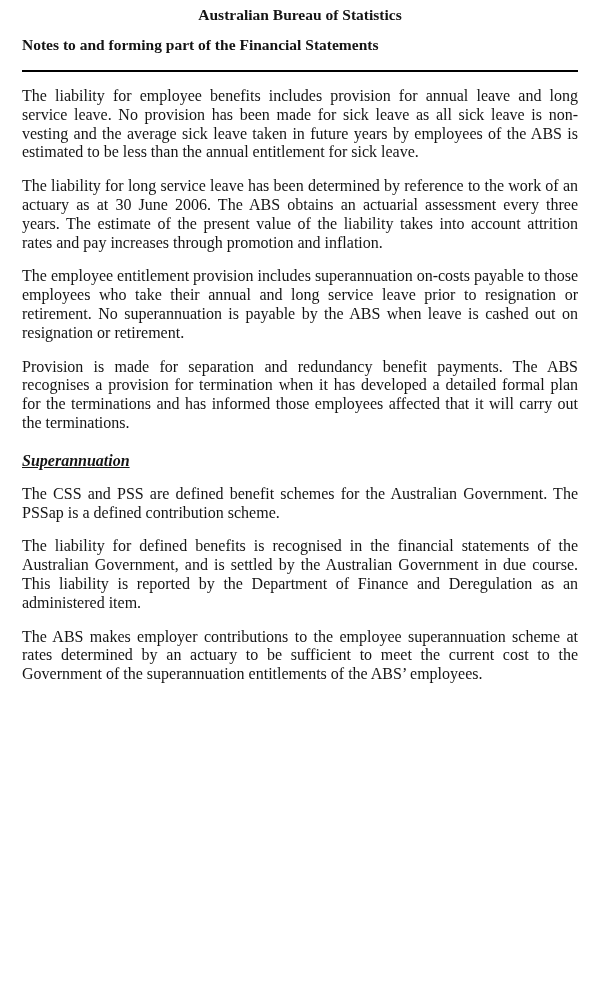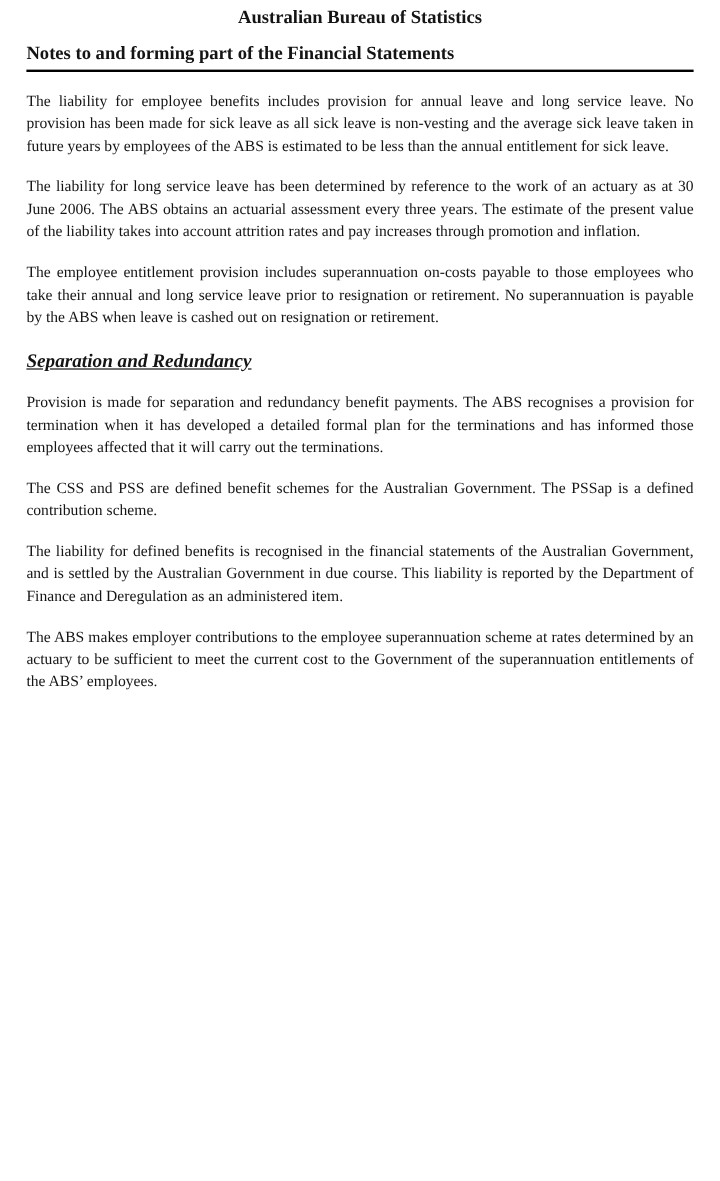--- a/index.html
+++ b/index.html
@@ -22,50 +22,50 @@
     font-weight: bold;
     font-size: 15.5px;
     line-height: 19px;
   }
   .doc-header {
     margin-top: 12px;
     font-weight: bold;
     font-size: 15.5px;
     line-height: 18px;
     border-bottom: 2px solid #000;
-    padding-bottom: 4px;
+    padding-bottom: 16px;
   }
   .sec-heading {
     font-size: 16px;
     font-weight: bold;
     font-style: italic;
     text-decoration: underline;
     line-height: 19px;
     margin: 18px 0 0 0;
   }
   .para {
-    font-size: 13px;
+    font-size: 16px;
     line-height: 18.8px;
     text-align: justify;
     margin: 15px 0 0 0;
   }
 </style>
 </head>
 <body>
 
 <div class="page">
 
   <div class="doc-title">Australian Bureau of Statistics</div>
 
   <div class="doc-header">Notes to and forming part of the Financial Statements</div>
 
   <p class="para">The liability for employee benefits includes provision for annual leave and long service leave.  No provision has been made for sick leave as all sick leave is non-vesting and the average sick leave taken in future years by employees of the ABS is estimated to be less than the annual entitlement for sick leave.</p>
   <p class="para">The liability for long service leave has been determined by reference to the work of an actuary as at 30 June 2006.  The ABS obtains an actuarial assessment every three years.  The estimate of the present value of the liability takes into account attrition rates and pay increases through promotion and inflation.</p>
   <p class="para">The employee entitlement provision includes superannuation on-costs payable to those employees who take their annual and long service leave prior to resignation or retirement.  No superannuation is payable by the ABS when leave is cashed out on resignation or retirement.</p>
 
-  <div class="sec-heading">Separation and Redundancy</div>
   <p class="para">Provision is made for separation and redundancy benefit payments.  The ABS recognises a provision for termination when it has developed a detailed formal plan for the terminations and has informed those employees affected that it will carry out the terminations.</p>
 
+  <div class="sec-heading">Superannuation</div>
   <p class="para">The CSS and PSS are defined benefit schemes for the Australian Government. The PSSap is a defined contribution scheme.</p>
   <p class="para">The liability for defined benefits is recognised in the financial statements of the Australian Government, and is settled by the Australian Government in due course. This liability is reported by the Department of Finance and Deregulation as an administered item.</p>
   <p class="para">The ABS makes employer contributions to the employee superannuation scheme at rates determined by an actuary to be sufficient to meet the current cost to the Government of the superannuation entitlements of the ABS’ employees.</p>
 
 </div>
 
 </body></html>

